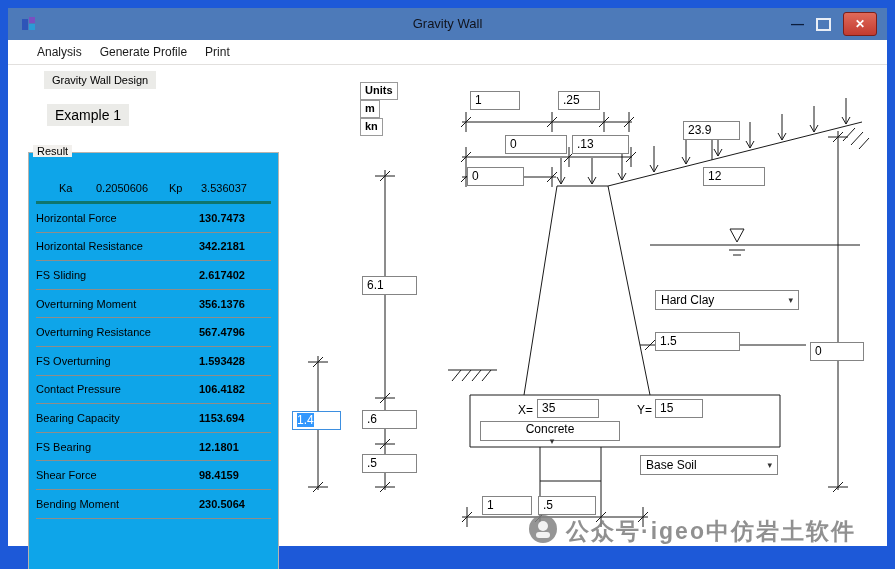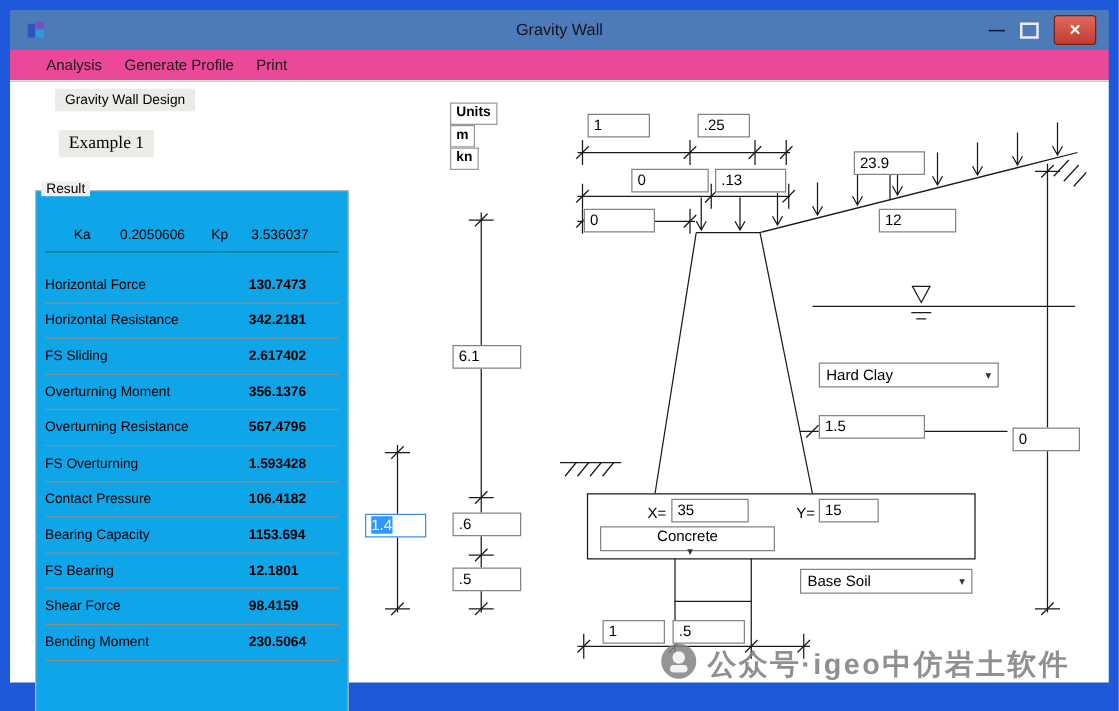--- a/index.html
+++ b/index.html
@@ -10,30 +10,30 @@
     -webkit-font-smoothing:antialiased;
   }
   
   .titlebar{position:absolute;left:8px;top:8px;width:879px;height:32px;background:#4d7ab9;z-index:1;}
   .app-icon{position:absolute;left:14px;top:9px;width:15px;height:15px;}
   .win-title{position:absolute;left:0;right:0;top:8px;text-align:center;font-size:13px;color:#10131c;}
   .win-btns{position:absolute;right:10px;top:5px;height:22px;display:flex;align-items:center;gap:12px;}
   .btn-min{color:#0b1d3d;font-weight:bold;font-size:13px;line-height:22px;cursor:default;}
   .btn-max{width:11px;height:9px;border:2px solid #e9eef6;display:inline-block;cursor:default;}
   .btn-close{width:32px;height:22px;background:linear-gradient(#e06a5a,#c23b31);border:1px solid #7c1f19;border-radius:3px;color:#fff;font-size:12px;font-weight:bold;display:flex;align-items:center;justify-content:center;cursor:default;}
-  .menubar{position:absolute;left:8px;top:40px;width:879px;height:25px;background:#ec4899;border-bottom:1px solid #e2e0de;display:flex;align-items:center;padding-left:20px;box-sizing:border-box;z-index:1;}
+  .menubar{position:absolute;left:8px;top:40px;width:879px;height:25px;background:#ffffff;border-bottom:1px solid #e2e0de;display:flex;align-items:center;padding-left:20px;box-sizing:border-box;z-index:1;}
   .menu-item{font-size:12px;color:#1a1a1a;padding:0 9px;cursor:default;}
   .client{position:absolute;left:8px;top:65px;width:879px;height:481px;background:#ffffff;z-index:0;}
 
   
   .pg-title{position:absolute;left:44px;top:71px;background:#ebebe8;padding:3px 8px;font-size:11px;color:#000;z-index:3;}
-  .pg-subtitle{position:absolute;left:47px;top:104px;background:#ebebe8;padding:3px 8px;font-size:14px;color:#000;z-index:3;font-family:Liberation Serif, serif;}
+  .pg-subtitle{position:absolute;left:47px;top:104px;background:#ebebe8;padding:3px 8px;font-size:14px;color:#000;z-index:3;}
   .result-panel{position:absolute;left:28px;top:152px;width:251px;height:456px;background:#0ea5e9;border:1px solid #b8b4ae;box-sizing:border-box;z-index:3;}
   .result-legend{position:absolute;left:4px;top:-8px;background:#f2f0ed;padding:0 4px;font-size:11px;color:#000;}
-  .rka{margin:22px 7px 12px 7px;padding-left:23px;height:26px;display:grid;grid-template-columns:37px 73px 32px auto;align-items:center;border-bottom:1px solid #0f766e;font-size:11px;color:#000;}
+  .rka{margin:22px 7px 0 7px;padding-left:23px;height:26px;display:grid;grid-template-columns:37px 73px 32px auto;align-items:center;border-bottom:3px solid #0f766e;font-size:11px;color:#000;}
   .rrow{margin:0 7px;height:27.6px;display:grid;grid-template-columns:163px auto;align-items:center;border-bottom:1px solid #8f8d89;padding-left:0;}
   .rlabel{font-size:11px;color:#000;padding-left:0px;}
   .rvalue{font-size:11px;color:#000;font-weight:bold;}
 
   
   .ulabel{position:absolute;background:#fff;border:1px solid #9a9a9a;font-size:11px;color:#000;height:16px;line-height:15px;padding:0 4px;z-index:3;font-weight:bold;}
   .tbox{position:absolute;background:#fff;border:1px solid #848484;height:19px;line-height:17px;font-size:12px;color:#000;padding:0 4px;box-sizing:border-box;z-index:3;}
   .tbox.focus{border-color:#3d8fe0;}
   .tbox .hl{background:#3297fd;color:#fff;}
   .ddl{position:absolute;background:#fff;border:1px solid #848484;height:20px;font-size:12px;color:#000;display:flex;align-items:center;justify-content:space-between;padding:0 5px;box-sizing:border-box;z-index:3;}

